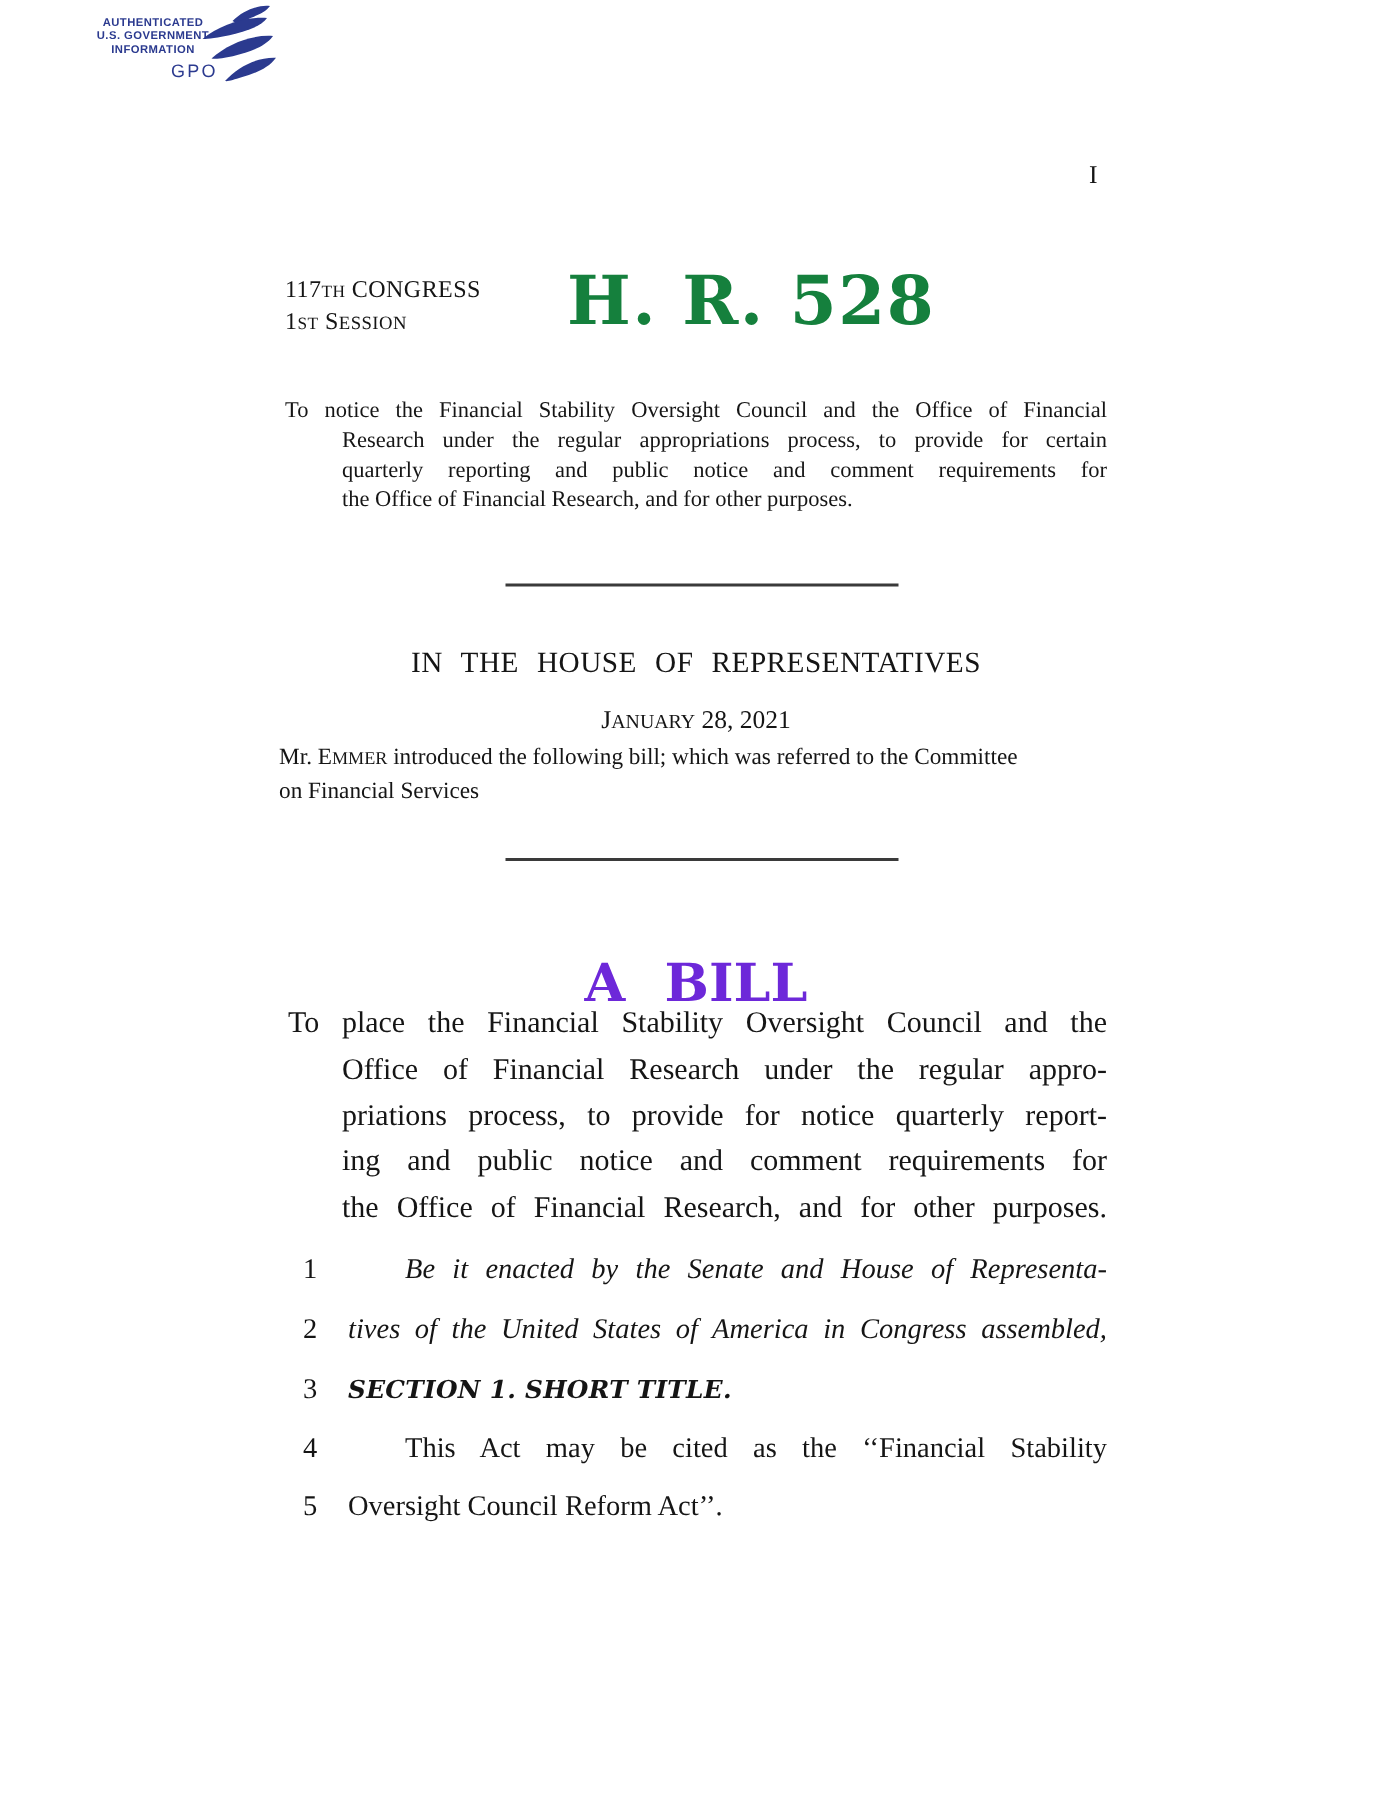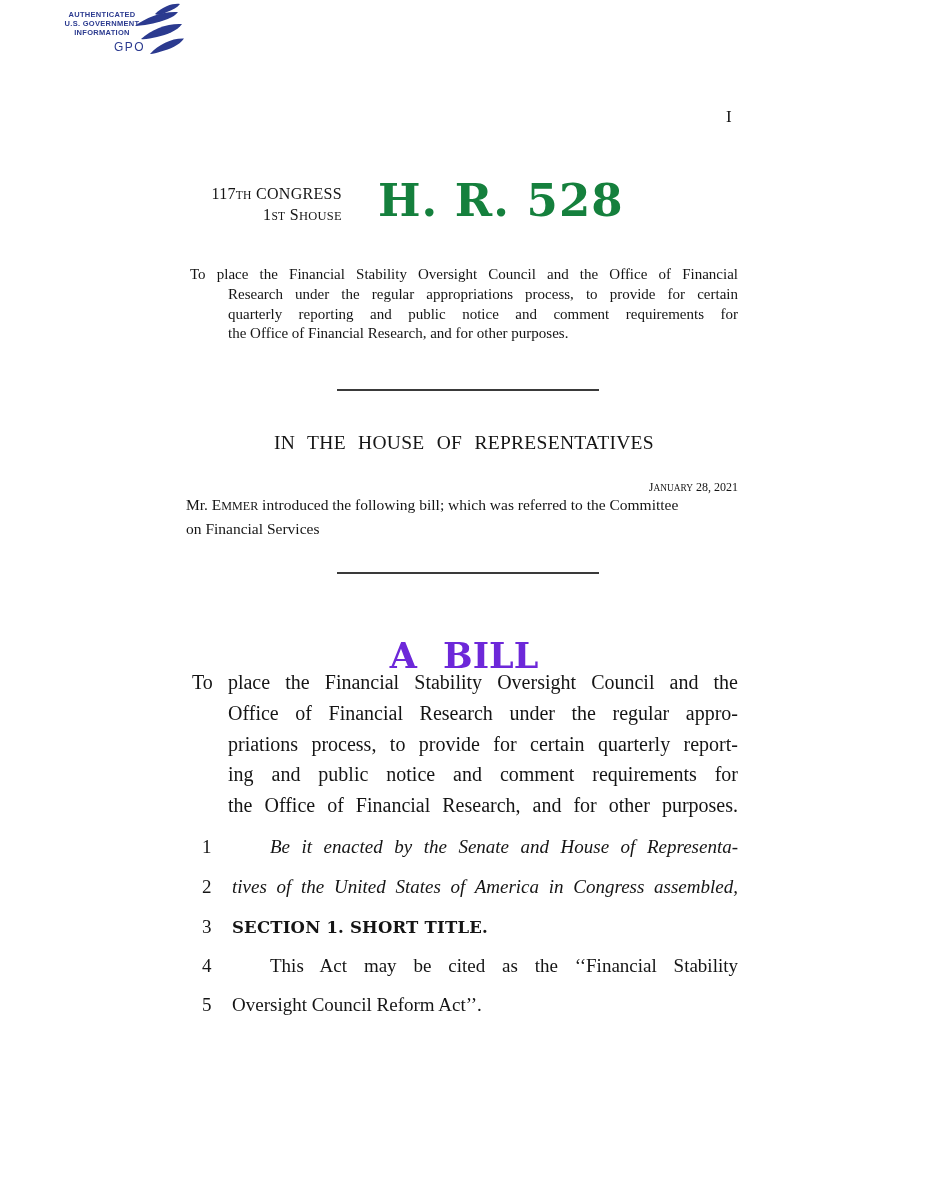--- a/index.html
+++ b/index.html
@@ -27,21 +27,21 @@
     font-weight: normal; font-size: 12px; letter-spacing: 1.5px;
   }
   .gpo-swoosh { position: absolute; left: 76px; top: -4px; }
 
   
   .page-num { position: absolute; left: 726px; top: 107px; font-size: 17px; }
 
   
   .congress-block {
     position: absolute; left: 190px; top: 184px; width: 152px;
-    text-align: right; font-size: 16px; line-height: 20px;
+    text-align: left; font-size: 16px; line-height: 20px;
     letter-spacing: 0.3px;
   }
   .ord { font-size: 0.72em; }
   .scr { font-size: 0.78em; }
   .bill-number {
     position: absolute; left: 378px; top: 174px;
     font-family: "DejaVu Serif", serif; font-weight: bold;
     font-size: 45px; letter-spacing: 1px; color: #15803d;
   }
 
@@ -60,22 +60,22 @@
   .divider-1 { top: 389px; }
   .divider-2 { top: 572px; }
 
   
   .chamber {
     position: absolute; left: 190px; top: 432px; width: 548px;
     text-align: center; font-size: 19.5px;
     word-spacing: 7px; letter-spacing: 0.3px;
   }
   .date-line {
-    position: absolute; left: 190px; top: 480px; width: 548px;
-    text-align: right; font-size: 12px;
+    position: absolute; left: 190px; top: 470px; width: 548px;
+    text-align: center; font-size: 17px;
   }
   .sponsor {
     position: absolute; left: 186px; top: 494px; width: 556px;
     text-align: left; font-size: 15.5px; line-height: 21.5px;
   }
 
   
   .a-bill {
     position: absolute; left: 190px; top: 611px; width: 548px;
     text-align: center;
@@ -95,21 +95,21 @@
     display: flex; align-items: baseline;
   }
   .bodyline .num { width: 30px; flex: 0 0 30px; font-size: 19px; }
   .bodyline .txt { width: 506px; flex: 0 0 506px; font-size: 19px; }
   .row-0 { top: 0; }    .row-1 { top: 40px; }  .row-2 { top: 80px; }
   .row-3 { top: 119px; } .row-4 { top: 158px; }
   .italic { font-style: italic; }
   .indent { text-indent: 38px; }
   .sec-head {
     font-family: "DejaVu Serif", serif; font-weight: bold;
-    font-size: 16.5px !important; letter-spacing: 0.2px;
+    font-size: 16.5px !important; letter-spacing: 0.2px; font-style: italic;
   }
 </style>
 </head>
 <body>
 
 <div class="page">
 
   <div class="gpo-logo">
     <div class="gpo-lines">
       <div>AUTHENTICATED</div>
@@ -126,47 +126,47 @@
           <path d="M17 52 C26 42 39 36 51 36.5 C46 43.5 37 47 28 49.5 C23 51 19 52.5 17 52 Z"></path>
         </g>
       </svg>
     </span>
   </div>
 
   <div class="page-num">I</div>
 
   <div class="congress-block">
     <div><span>117</span><span class="ord">TH</span><span> CONGRESS</span></div>
-    <div><span>1</span><span class="ord">ST</span><span> S</span><span class="scr">HOUSE</span></div>
+    <div><span>1</span><span class="ord">ST</span><span> S</span><span class="scr">ESSION</span></div>
   </div>
   <div class="bill-number">H. R. 528</div>
 
   <div class="preamble">
-    <div class="stretch">To place the Financial Stability Oversight Council and the Office of Financial</div>
+    <div class="stretch">To notice the Financial Stability Oversight Council and the Office of Financial</div>
     <div class="cont stretch">Research under the regular appropriations process, to provide for certain</div>
     <div class="cont stretch">quarterly reporting and public notice and comment requirements for</div>
     <div class="cont">the Office of Financial Research, and for other purposes.</div>
   </div>
 
   <hr class="divider divider-1">
 
   <div class="chamber">IN THE HOUSE OF REPRESENTATIVES</div>
   <div class="date-line"><span>J</span><span class="scr">ANUARY</span><span> 28, 2021</span></div>
   <div class="sponsor">
     <div><span>Mr. E</span><span class="scr">MMER</span><span> introduced the following bill; which was referred to the Committee</span></div>
     <div>on Financial Services</div>
   </div>
 
   <hr class="divider divider-2">
 
   <div class="a-bill">A BILL</div>
   <div class="long-title">
     <div class="stretch">To place the Financial Stability Oversight Council and the</div>
     <div class="cont stretch">Office of Financial Research under the regular appro-</div>
-    <div class="cont stretch">priations process, to provide for certain quarterly report-</div>
+    <div class="cont stretch">priations process, to provide for notice quarterly report-</div>
     <div class="cont stretch">ing and public notice and comment requirements for</div>
     <div class="cont stretch">the Office of Financial Research, and for other purposes.</div>
   </div>
 
   <div class="body-lines">
     <div class="bodyline row-0">
       <span class="num">1</span>
       <span class="txt italic indent stretch">Be it enacted by the Senate and House of Representa-</span>
     </div>
     <div class="bodyline row-1">

